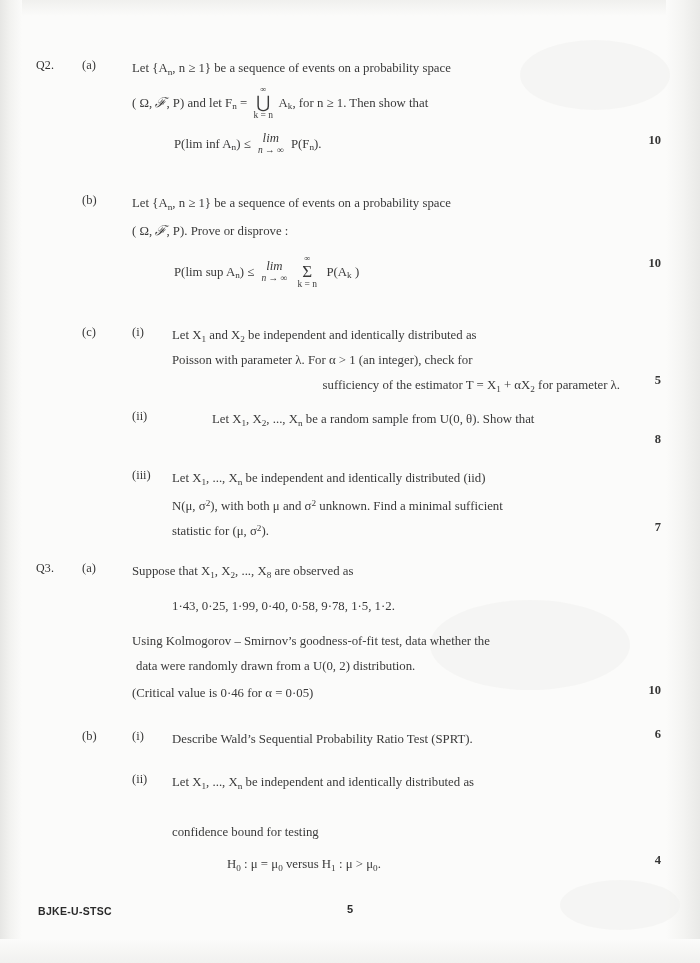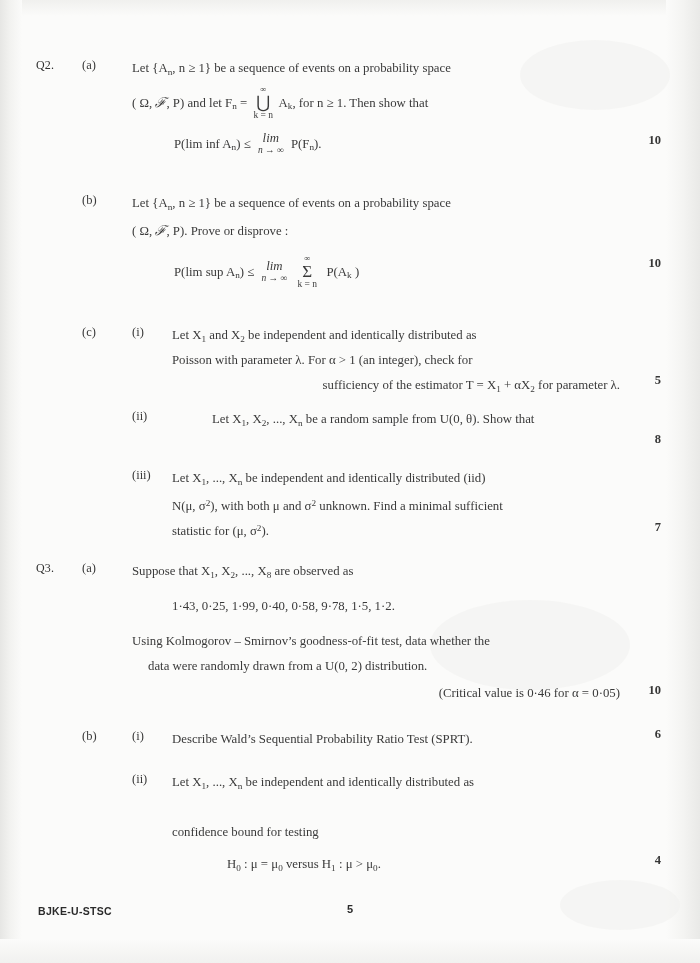--- a/index.html
+++ b/index.html
@@ -249,22 +249,22 @@
     <div class="marks" style="left:633px; top:520px;">7</div>
 
     <div class="qlabel" style="left:36px; top:561px;">Q3.</div>
 
     <div class="sublabel" style="left:82px; top:561px;">(a)</div>
     <div class="body-text nojust" style="left:132px; top:559px; width:488px;">Suppose that X<sub>1</sub>, X<sub>2</sub>, ..., X<sub>8</sub> are observed as</div>
 
     <div class="body-text nojust" style="left:172px; top:594px; width:448px;">1·43, 0·25, 1·99, 0·40, 0·58, 9·78, 1·5, 1·2.</div>
 
     <div class="body-text" style="left:132px; top:629px; width:488px;">Using Kolmogorov – Smirnov’s goodness-of-fit test, data  whether  the</div>
-    <div class="body-text nojust" style="left:148px; top:654px; width:488px;">data were randomly drawn from a U(0, 2) distribution.</div>
-    <div class="body-text nojust" style="left:132px; top:681px; width:488px;text-align:right;">(Critical value is 0·46 for α = 0·05)</div>
+    <div class="body-text nojust" style="left:136px; top:654px; width:488px;">data were randomly drawn from a U(0, 2) distribution.</div>
+    <div class="body-text nojust" style="left:132px; top:681px; width:488px;">(Critical value is 0·46 for α = 0·05)</div>
     <div class="marks" style="left:633px; top:683px;">10</div>
 
     <div class="sublabel" style="left:82px; top:729px;">(b)</div>
 
     <div class="romanlabel" style="left:132px; top:729px;">(i)</div>
     <div class="body-text nojust" style="left:172px; top:727px; width:448px;">Describe Wald’s Sequential Probability Ratio Test (SPRT).</div>
     <div class="marks" style="left:633px; top:727px;">6</div>
 
     <div class="romanlabel" style="left:132px; top:772px;">(ii)</div>
     <div class="body-text" style="left:172px; top:770px; width:448px;">Let  X<sub>1</sub>, ..., X<sub>n</sub>  be  independent  and  identically  distributed  as</div>

